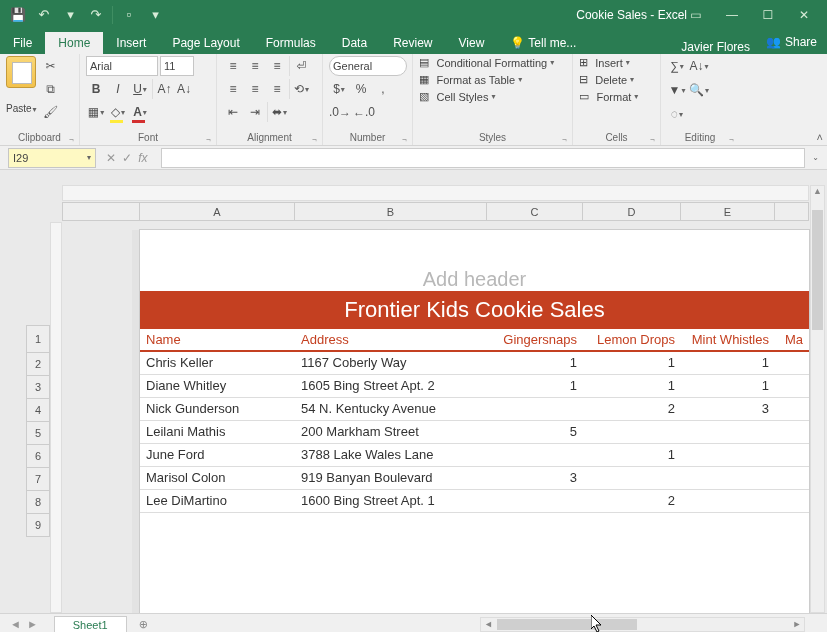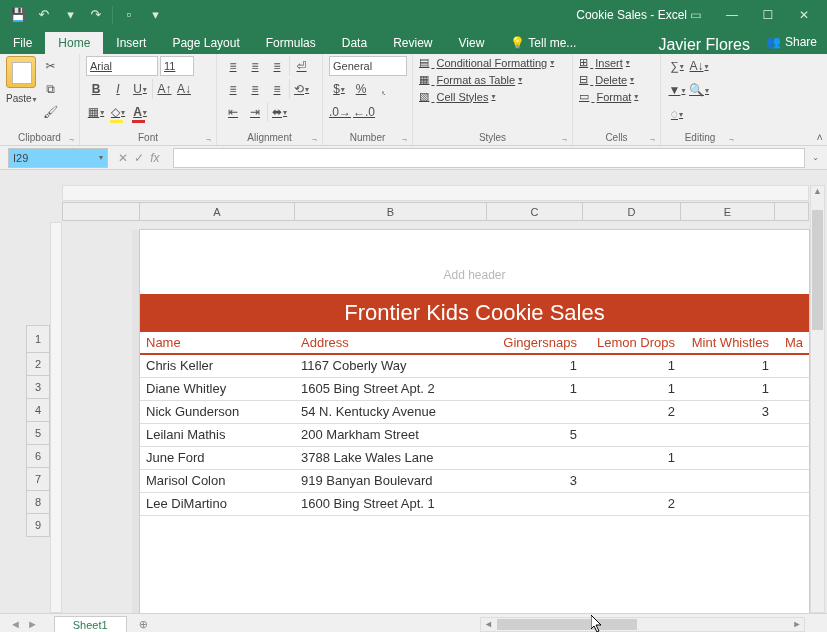--- a/index.html
+++ b/index.html
@@ -8,48 +8,48 @@
   .titlebar .qat { display: flex; align-items: center; gap: 6px; padding-left: 8px; }
   .titlebar .qat span { width: 20px; height: 20px; display: inline-flex; align-items: center; justify-content: center; font-size: 13px; color: #d8ecd8; }
   .titlebar .qat .divider { width:1px; height:18px; background:#3f8e62; }
   .titlebar .title { flex: 1; text-align: right; color: #fff; font-size: 12px; }
   .titlebar .win { display: flex; align-items: center; gap: 18px; padding-right: 14px; }
   .titlebar .win span { width: 18px; height: 18px; display: inline-flex; align-items: center; justify-content: center; font-size: 12px; color: #d8ecd8; }
   .tabs { height: 25px; background: #2a7c52; display: flex; align-items: flex-end; color: #fff; font-size: 12px; }
   .tabs .tab { padding: 4px 13px; cursor: pointer; margin-top: 28px; }
   .tabs .tab.active { background: #f0f0f0; color: #2a7c52; }
   .tabs .spacer { flex: 1; }
-  .tabs .user { padding-right: 6px; font-size: 16px; margin-left: 38px; }
+  .tabs .user { padding-right: 6px; font-size: 12px; margin-left: 38px; }
   .tabs .share { display:flex; align-items:center; gap:4px; padding: 0 10px; height:24px;}
   .ribbon { height: 92px; background: #f0f0f0; border-bottom: 1px solid #d4d4d4; display: flex; position: relative;}
   .grp { border-right: 1px solid #e0e0e0; padding: 2px 6px 0 6px; display:flex; flex-direction:column; justify-content:space-between; }
   .grp-label { text-align:center; font-size:10px; color:#666; padding-bottom:2px; position:relative;}
   .grp-label::after{content:"⌐";font-size:8px;color:#999;position:absolute;right:-1px;bottom:1px;transform:scaleX(-1);}
   .grp-body { display:flex; gap:4px; align-items:flex-start; flex:1;}
   .btn { display:inline-flex; align-items:center; justify-content:center; min-width:20px; height:20px; font-size:12px; color:#505050; }
-  .vstack{display:flex;flex-direction:column;gap:1px;}
-  .hstack{display:flex;align-items:center;gap:2px;text-decoration:underline;}
+  .vstack{display:flex;flex-direction:column;gap:11px;}
+  .hstack{display:flex;align-items:center;gap:2px;}
   select, input.combo { border:1px solid #c6c6c6; background:#fff; font-size:11px; height:20px; padding:0 3px; color:#444;}
   .dd{font-size:8px;color:#666;padding-left:1px;}
   .paste-big{text-align:center;font-size:10px;color:#444;padding-top:2px;}
   .paste-ico{width:30px;height:32px;margin:0 auto 2px;background:linear-gradient(#f9d777,#f3c24c);border:1px solid #c49a3a;border-radius:3px;position:relative;}
   .paste-ico::before{content:"";position:absolute;left:5px;top:5px;right:3px;bottom:3px;background:#fff;border:1px solid #bbb;}
   .formula-bar{height:24px;background:#f0f0f0;display:flex;align-items:center;border-bottom:1px solid #d4d4d4;padding:2px 8px;gap:6px;}
-  .namebox{width:100px;border:1px solid #c6c6c6;background:#7dd3fc;height:20px;font-size:11px;padding:0 4px;display:flex;align-items:center;justify-content:space-between;}
+  .namebox{width:88px;border:1px solid #c6c6c6;background:#fef9c3;height:20px;font-size:11px;padding:0 4px;display:flex;align-items:center;justify-content:space-between;}
   .fx-btns{display:flex;gap:6px;color:#999;font-size:12px;padding:0 4px;}
   .fx-input{flex:1;border:1px solid #c6c6c6;border-left:none;border-right:none;border-top:none;border-bottom:none;background:#fff;height:20px;border:1px solid #ccc; margin-left:4px;}
   .sheet-area{position:relative;height:443px;background:#eaeaea;overflow:hidden;}
   .col-headers{position:absolute;left:62px;right:18px;top:32px;height:19px;display:flex;background:#eee;}
   .col-h{border:1px solid #ccc;border-left:none;text-align:center;font-size:11px;color:#555;display:flex;align-items:center;justify-content:center;background:#eee;}
   .col-h:first-child{border-left:1px solid #ccc;}
   .row-headers{position:absolute;left:26px;top:155px;width:24px;}
   .row-h{height:23px;border:1px solid #ccc;border-top:none;background:#eee;text-align:center;font-size:11px;color:#555;display:flex;align-items:center;justify-content:center;}
   .row-h:first-child{border-top:1px solid #ccc;}
   .page{position:absolute;left:140px;top:60px;right:18px;bottom:0;background:#fff;box-shadow:0 0 0 1px #ccc, -8px 0 0 #e3e3e3;padding-top:38px;}
-  .add-header{text-align:center;color:#b8b8b8;font-size:12px;margin-bottom:12px;}
+  .add-header{text-align:center;color:#b8b8b8;font-size:20px;}
   .title-row{background:#c44021;color:#fff;text-align:center;font-size:22px;padding:6px 0;font-family:Arial;}
   table.data{width:100%;border-collapse:collapse;font-family:Arial;font-size:13px;padding-left:17px;}
   table.data th{color:#c44021;font-weight:normal;text-align:left;border-bottom:2px solid #c44021;padding:3px 6px;height:22px;font-size:13px;white-space:nowrap;}
   table.data th.r{text-align:right;}
   table.data td{border-bottom:1px solid #ddd;padding:2px 6px;height:23px;color:#333;white-space:nowrap;}
   table.data td.r{text-align:right;}
   .sheet-tabs{height:21px;background:#f0f0f0;border-top:1px solid #d4d4d4;display:flex;align-items:center;font-size:11px;}
   .sheet-tab{background:#fff;border:1px solid #ccc;border-bottom:none;padding:2px 18px;color:#2a7c52;margin-left:6px;}
   .nav-arrows{display:flex;gap:6px;padding:0 10px;color:#999;}
   .hscrollbar{flex:1;height:15px;margin:0 22px 0 10px;background:#efefef;border:1px solid #ddd;display:flex;align-items:center;}
@@ -170,21 +170,21 @@
         <span class="btn">⇤</span>
         <span class="btn">⇥</span>
         <span class="btn" style="border-left:1px solid #ddd;padding-left:4px">⬌<span class="dd">▾</span></span>
       </div>
     </div>
     <div class="grp-label">Alignment</div>
   </div>
 
   <div class="grp" style="width:90px">
     <div class="grp-body vstack" style="gap:3px">
-      <input class="combo" style="width: 78px;" value="General">
+      <input class="combo" style="width: 78px; border-radius: 10px;" value="General">
       <div class="hstack">
         <span class="btn">$<span class="dd">▾</span></span>
         <span class="btn">%</span>
         <span class="btn">,</span>
       </div>
       <div class="hstack">
         <span class="btn">.0→</span>
         <span class="btn">←.0</span>
       </div>
     </div>

